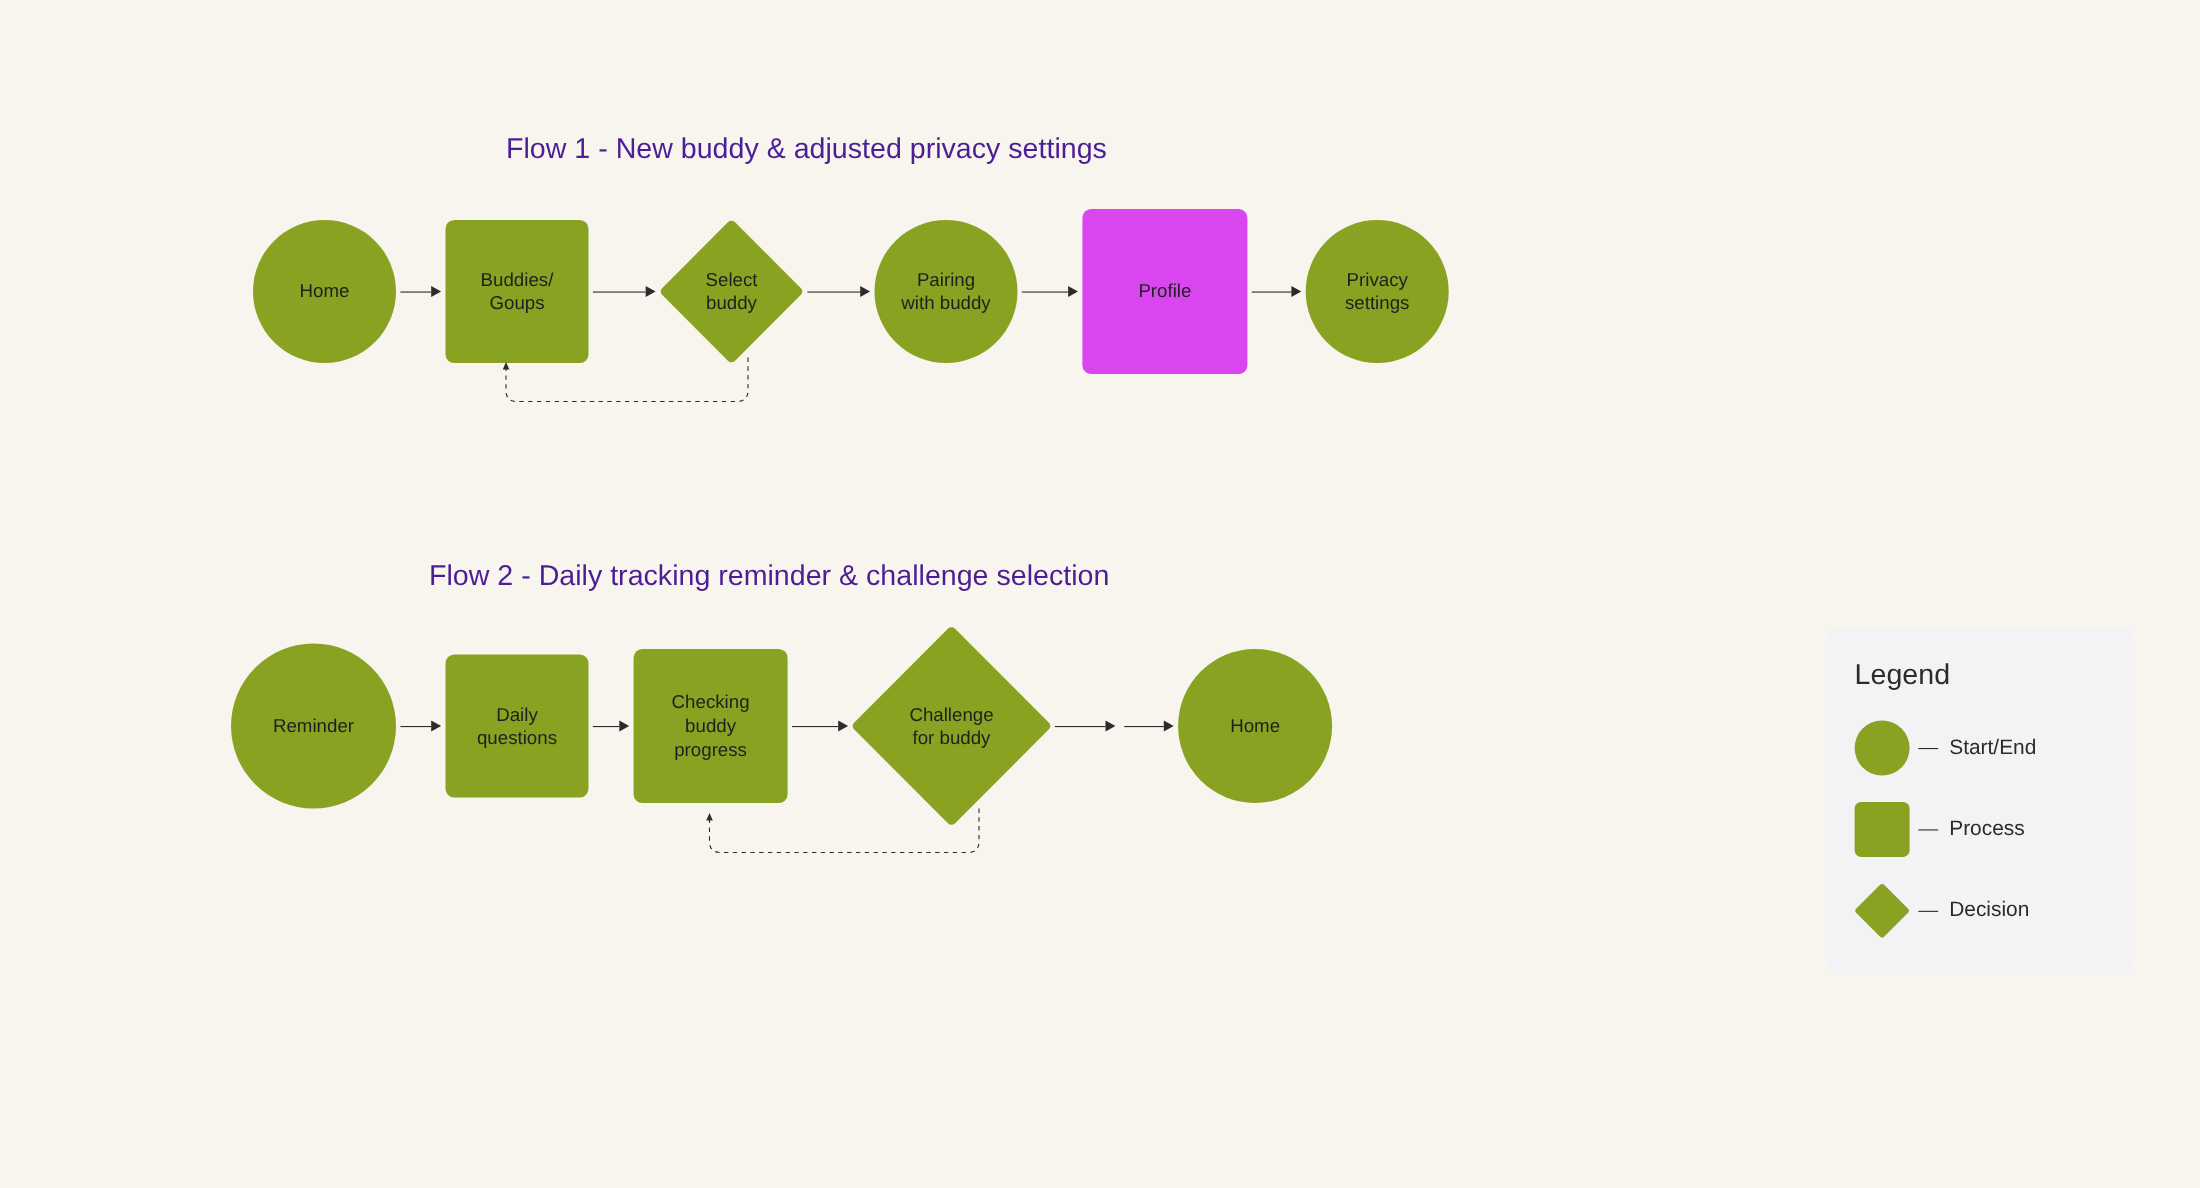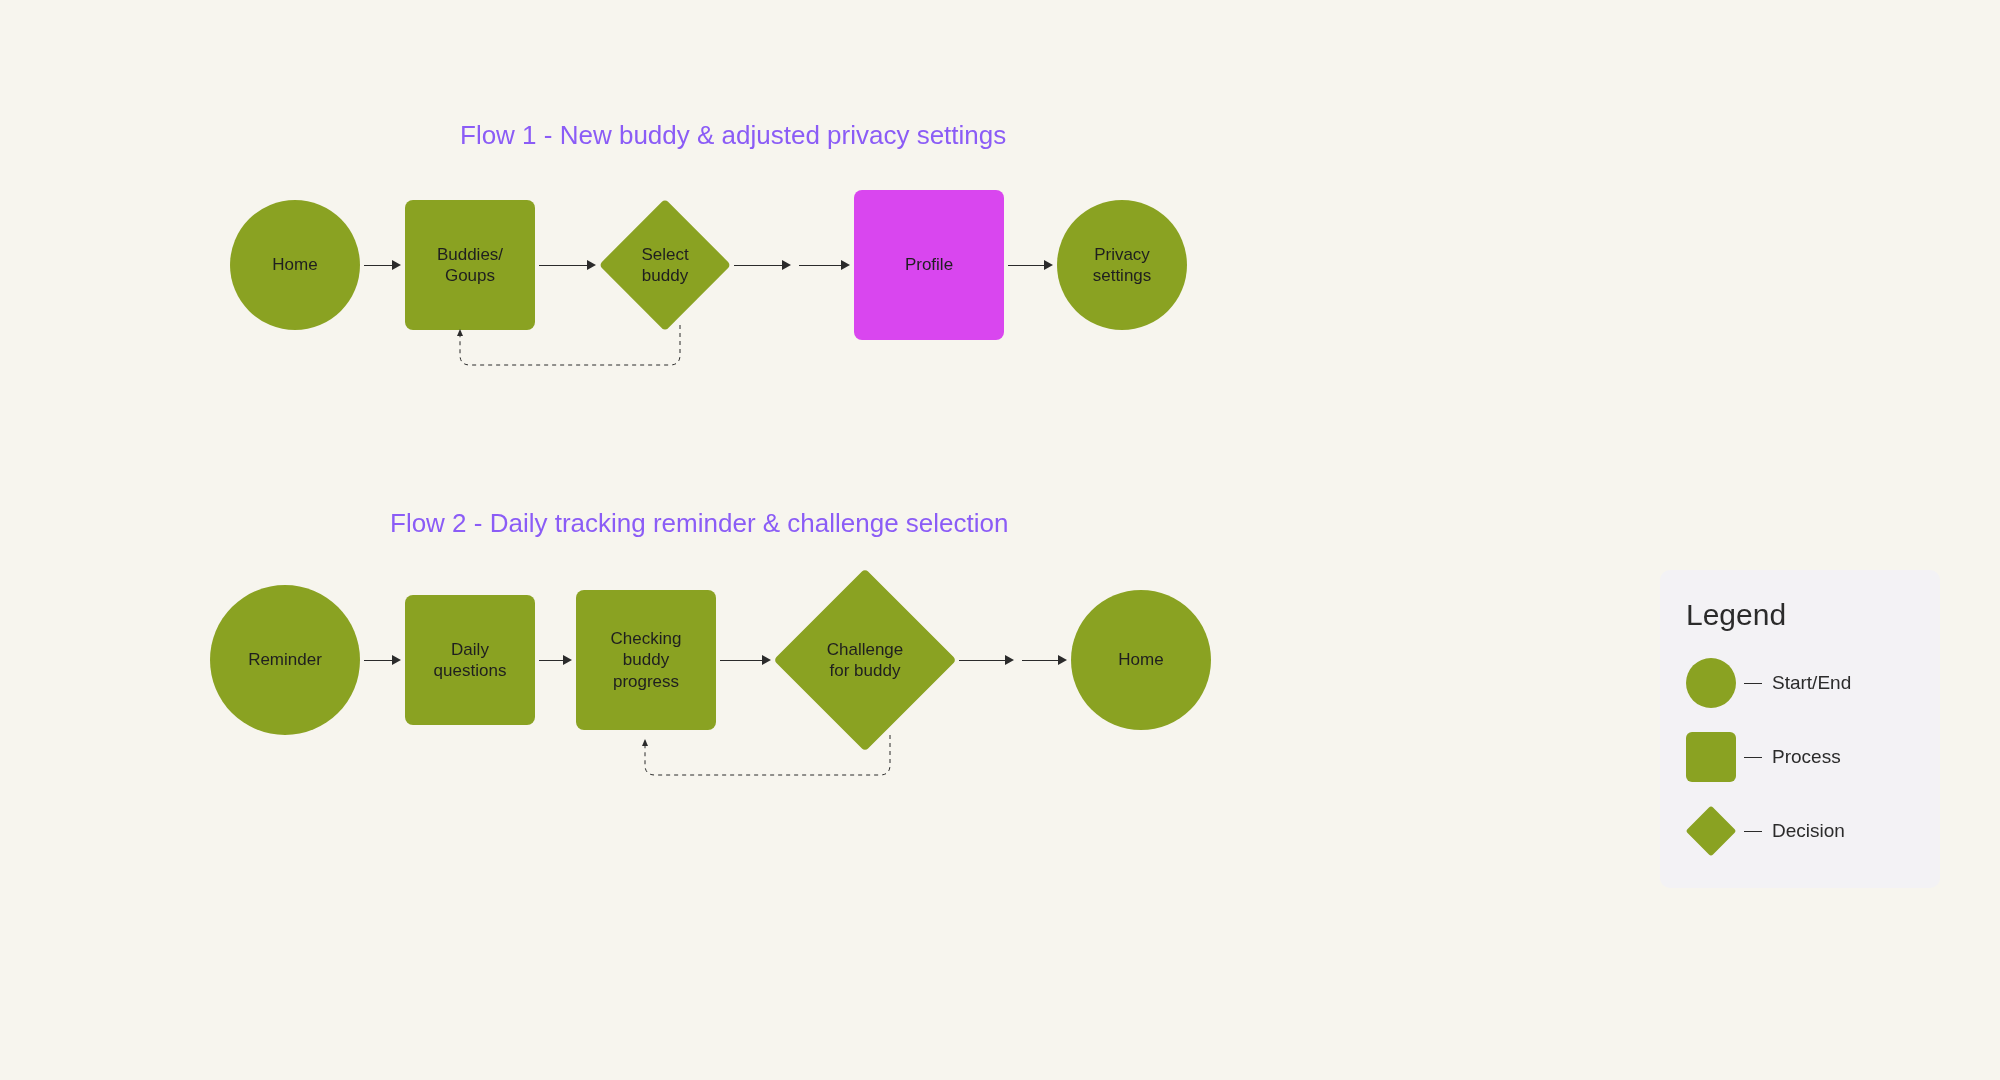--- a/index.html
+++ b/index.html
@@ -10,21 +10,21 @@
     width: 2000px;
     height: 1080px;
     position: relative;
     color: #2b2b2b;
   }
 
   .flow-title {
     position: absolute;
     font-size: 26px;
     font-weight: 400;
-    color: #8b5cf6;
+    color: #4c1d95;
   }
 
   .flow-row {
     position: absolute;
     display: flex;
     align-items: center;
   }
 
   .shape {
     display: flex;
@@ -119,21 +119,21 @@
     position: absolute;
     right: 60px;
     top: 570px;
     width: 280px;
     background: #f3f2f5;
     border-radius: 10px;
     padding: 28px 26px 32px 26px;
     box-sizing: border-box;
   }
   .legend-title {
-    font-size: 30px;
+    font-size: 26px;
     font-weight: 500;
     margin-bottom: 26px;
   }
   .legend-row {
     display: flex;
     align-items: center;
     margin-bottom: 24px;
   }
   .legend-row:last-child { margin-bottom: 0; }
   .legend-shape { flex: 0 0 auto; }
@@ -189,20 +189,24 @@
     <div class="diamond"></div>
     <div class="diamond-label" style="white-space:pre-line">Select
 buddy</div>
   </div>
 
   <div class="arrow">
     <div class="arrow-line" style="width:48px"></div>
       <div class="arrow-head"></div>
   </div>
 
+  <div class="shape circle">
+    <span style="white-space:pre-line">Pairing
+with buddy</span>
+  </div>
 
   <div class="arrow">
     <div class="arrow-line" style="width:42px"></div>
       <div class="arrow-head"></div>
   </div>
 
   <div class="shape square-lg">
     <span style="white-space:pre-line">Profile</span>
   </div>
 

